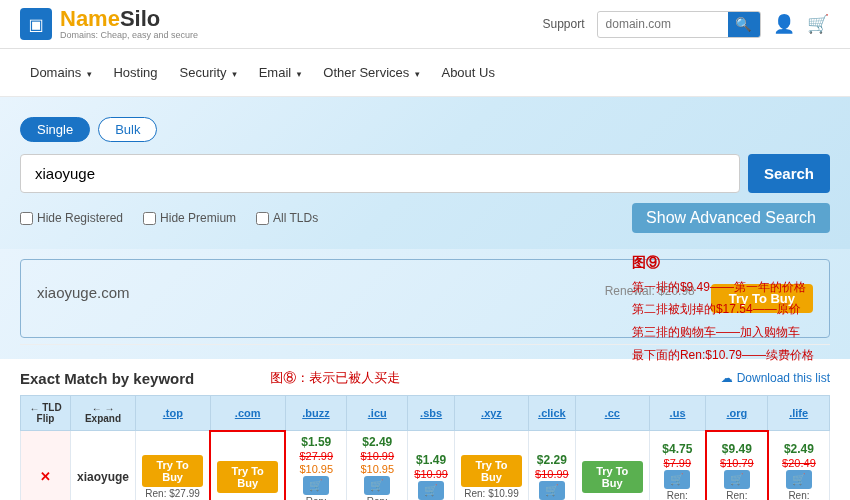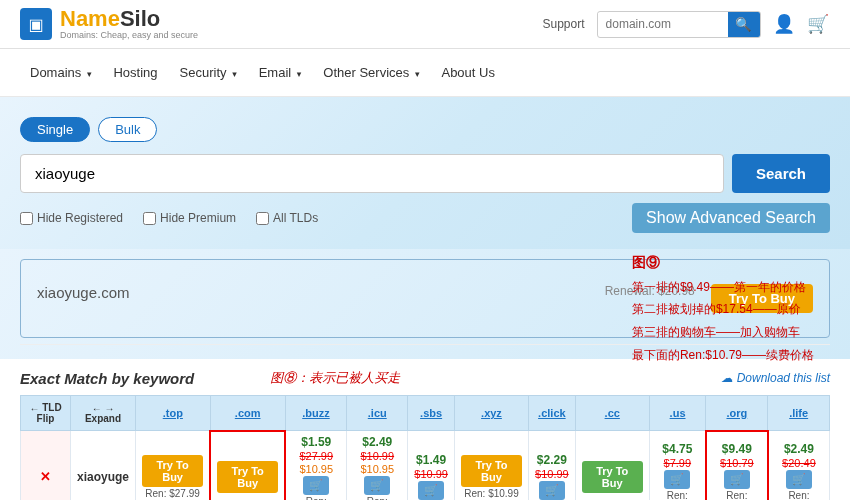--- a/index.html
+++ b/index.html
@@ -60,21 +60,21 @@
     }
     .tab-btn.active { background: #1a73c5; color: #ffffff; }
     .tab-btn.outline { background: #fff; color: #1a73c5; }
 
     .search-row { display: flex; gap: 8px; margin-bottom: 10px; }
     .search-input-main {
       flex: 1; padding: 10px 14px; border: 1px solid #ccc; border-radius: 4px;
       font-size: 15px; outline: none;
     }
     .search-btn-main {
-      background: #1a73c5; color: #fff; border: none; padding: 10px 24px;
+      background: #1a73c5; color: #fff; border: none; padding: 10px 16px;
       border-radius: 4px; font-size: 15px; font-weight: bold; cursor: pointer;
     }
 
     .filters-row { display: flex; gap: 20px; align-items: center; font-size: 12px; color: #555; }
     .filters-row label { display: flex; align-items: center; gap: 4px; cursor: pointer; }
     .adv-search-btn {
       margin-left: auto; background: #5ba4cf; color: #fff; border: none;
       padding: 6px 14px; border-radius: 4px; font-size: 16px; cursor: pointer;
     }
 
@@ -87,21 +87,21 @@
     .domain-name { flex: 1; color: #555; font-size: 15px; }
     .renewal-text { font-size: 12px; color: #888; margin-right: 16px; }
     .try-to-buy-btn {
       background: #f0a500; color: #fff; border: none; padding: 7px 18px;
       border-radius: 4px; font-size: 13px; font-weight: bold; cursor: pointer;
     }
 
     
     .table-section { padding: 10px 20px; background: #fff; }
     .table-header-row {
-      display: flex; justify-content: space-between; align-items: center; margin-bottom: 8px; font-style: italic;
+      display: flex; justify-content: space-between; align-items: center; margin-bottom: 8px;
     }
     .exact-match-title { font-size: 15px; font-weight: bold; color: #333; }
     .download-list { font-size: 12px; color: #1a73c5; display: flex; align-items: center; gap: 4px; cursor: pointer; }
 
     .domain-table { width: 100%; border-collapse: collapse; font-size: 12px; }
     .domain-table th {
       background: #d0e8f8; padding: 6px 8px; border: 1px solid #b8d4e8;
       text-align: center; font-size: 11px; color: #333;
     }
     .domain-table td {

